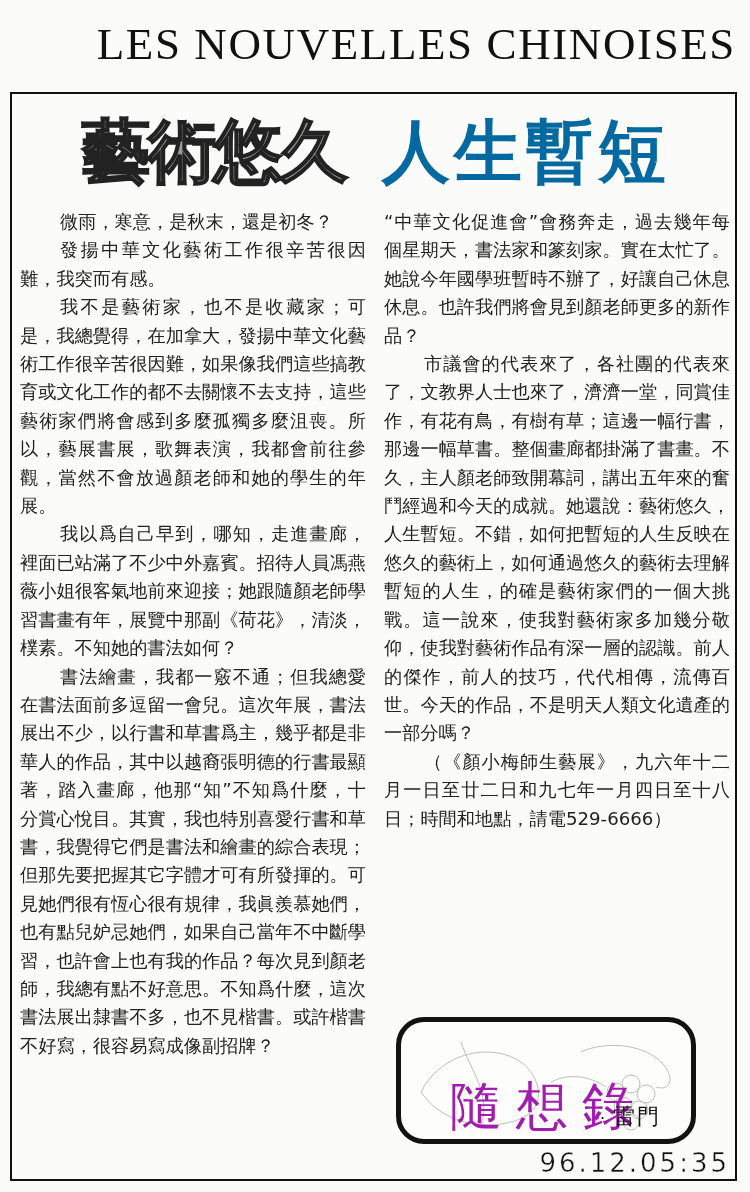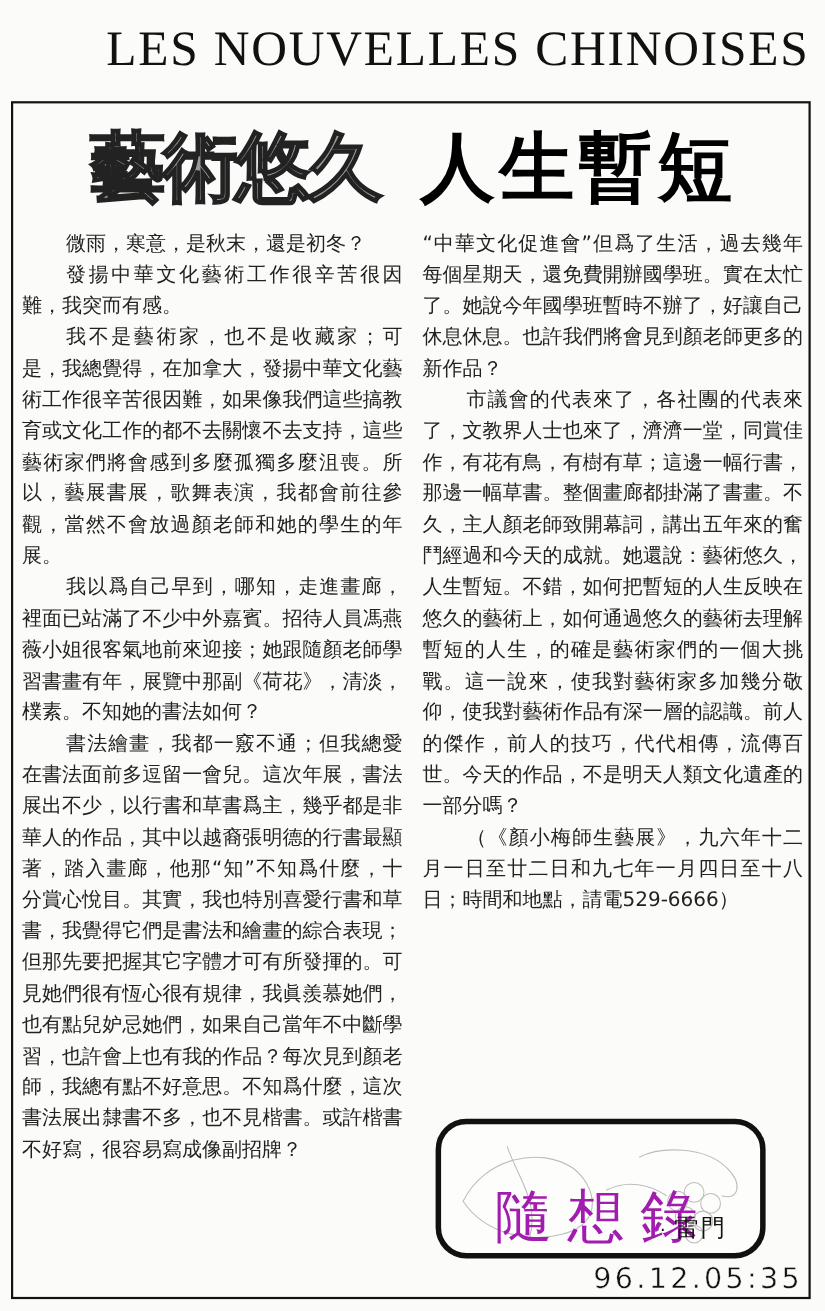--- a/index.html
+++ b/index.html
@@ -20,21 +20,21 @@
   .headline {
     position:absolute; left:70px; top:105px; width:600px; height:95px;
     display:flex; align-items:center; justify-content:flex-end;
     font-family:"DejaVu Sans", sans-serif; font-weight:bold; font-size:68px; white-space:nowrap;
   }
   .headline .hl1 {
     color:#9a9a9a;
     -webkit-text-stroke:2px #222;
     letter-spacing:-2px;
   }
-  .headline .hl2 { color:#000000; margin-left:36px; letter-spacing:4px; }
+  .headline .hl2 { color:#0369a1; margin-left:36px; letter-spacing:4px; }
   .col {
     position:absolute; top:208px; width:346px;
     font-family:"DejaVu Sans", sans-serif; font-size:18.2px; line-height:28.4px; color:#222;
   }
   .col p { margin:0; text-indent:2.2em; text-align:justify; text-justify:inter-character; word-break:break-all; }
   .col p.noindent { text-indent:0; }
   .col.left { left:20px; }
   .col.right { left:384px; }
   .col.right p.note { text-indent:2.2em; }
   .column-box {
@@ -74,21 +74,21 @@
 
 <div class="col left">
   <p>微雨，寒意，是秋末，還是初冬？</p>
   <p>發揚中華文化藝術工作很辛苦很因難，我突而有感。</p>
   <p>我不是藝術家，也不是收藏家；可是，我總覺得，在加拿大，發揚中華文化藝術工作很辛苦很因難，如果像我們這些搞教育或文化工作的都不去關懷不去支持，這些藝術家們將會感到多麼孤獨多麼沮喪。所以，藝展書展，歌舞表演，我都會前往參觀，當然不會放過顏老師和她的學生的年展。</p>
   <p>我以爲自己早到，哪知，走進畫廊，裡面已站滿了不少中外嘉賓。招待人員馮燕薇小姐很客氣地前來迎接；她跟隨顏老師學習書畫有年，展覽中那副《荷花》，清淡，樸素。不知她的書法如何？</p>
   <p>書法繪畫，我都一竅不通；但我總愛在書法面前多逗留一會兒。這次年展，書法展出不少，以行書和草書爲主，幾乎都是非華人的作品，其中以越裔張明德的行書最顯著，踏入畫廊，他那“知”不知爲什麼，十分賞心悅目。其實，我也特別喜愛行書和草書，我覺得它們是書法和繪畫的綜合表現；但那先要把握其它字體才可有所發揮的。可見她們很有恆心很有規律，我眞羨慕她們，也有點兒妒忌她們，如果自己當年不中斷學習，也許會上也有我的作品？每次見到顏老師，我總有點不好意思。不知爲什麼，這次書法展出隸書不多，也不見楷書。或許楷書不好寫，很容易寫成像副招牌？</p>
 </div>
 
 <div class="col right">
-  <p class="noindent">“中華文化促進會”但爲了生活，過去幾年每個星期天，還免費開辦國學班。實在太忙了。她說今年國學班暫時不辦了，好讓自己休息休息。也許我們將會見到顏老師更多的新作品？</p>
+  <p class="noindent">“中華文化促進會”會務奔走，過去幾年每個星期天，書法家和篆刻家。實在太忙了。她說今年國學班暫時不辦了，好讓自己休息休息。也許我們將會見到顏老師更多的新作品？</p>
   <p>市議會的代表來了，各社團的代表來了，文教界人士也來了，濟濟一堂，同賞佳作，有花有鳥，有樹有草；這邊一幅行書，那邊一幅草書。整個畫廊都掛滿了書畫。不久，主人顏老師致開幕詞，講出五年來的奮鬥經過和今天的成就。她還說：藝術悠久，人生暫短。不錯，如何把暫短的人生反映在悠久的藝術上，如何通過悠久的藝術去理解暫短的人生，的確是藝術家們的一個大挑戰。這一說來，使我對藝術家多加幾分敬仰，使我對藝術作品有深一層的認識。前人的傑作，前人的技巧，代代相傳，流傳百世。今天的作品，不是明天人類文化遺產的一部分嗎？</p>
   <p class="note">（《顏小梅師生藝展》，九六年十二月一日至廿二日和九七年一月四日至十八日；時間和地點，請電529-6666）</p>
 </div>
 
 <div class="column-box">
   <svg class="vine" viewBox="0 0 290 117" preserveAspectRatio="none">
     <g fill="none" stroke="#bdbdbd" stroke-width="1">
       <path d="M20 70 C40 30, 90 20, 120 40 C140 55, 150 90, 110 100 C80 108, 40 100, 20 70 Z"></path>
       <path d="M60 20 C70 50, 90 70, 80 105"></path>
       <circle cx="215" cy="70" r="9"></circle>

